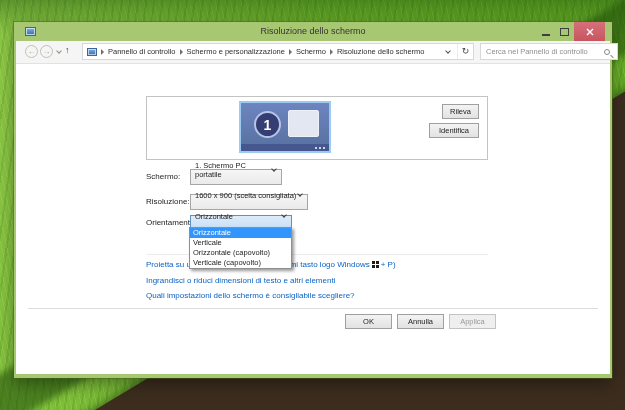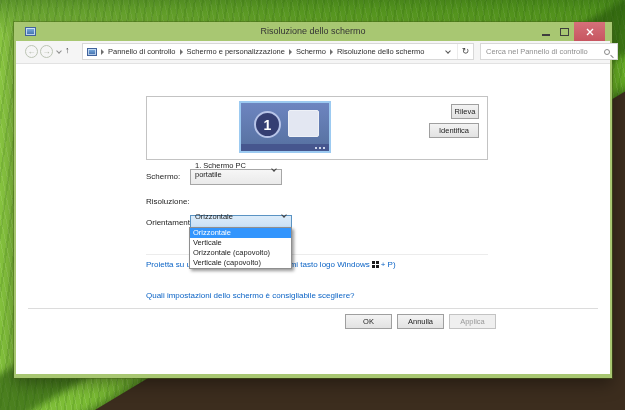--- a/index.html
+++ b/index.html
@@ -93,21 +93,21 @@
       background-color:#e3e7f2;
       background-image:
         repeating-linear-gradient(#4a5580 0 3px, #e3e7f2 3px 6px),
         repeating-linear-gradient(90deg, #4a5580 0 3px, #e3e7f2 3px 6px);
       background-blend-mode:lighten;
       background-position:2px 2px; background-repeat:no-repeat;
       background-size:26px 22px, 26px 22px; }
 
   .btn { position:absolute; height:15px; background:linear-gradient(#f3f3f3,#e2e2e2);
       border:1px solid #9f9f9f; font-size:7.5px; color:#1c1c1c; text-align:center; line-height:13px; }
-  .btn-rileva { right:8px; top:7px; width:28px; }
+  .btn-rileva { right:8px; top:7px; width:37px; }
   .btn-identifica { right:8px; top:26px; width:50px; }
 
   .lbl { position:absolute; left:130px; font-size:8px; color:#1d1d1d; }
   .combo { position:absolute; left:174px; height:14px; border:1px solid #a6a6a6;
       background:linear-gradient(#f6f6f6,#eaeaea); display:flex; align-items:center;
       justify-content:space-between; padding:0 5px 14px 4px; font-size:7.5px; color:#1c1c1c; }
   .combo .chev { width:4px; height:4px; border-right:1px solid #3f3f3f;
       border-bottom:1px solid #3f3f3f; transform:rotate(45deg); margin-top:-2px; flex:0 0 auto; }
   .combo.focused { background:linear-gradient(#dcecfa,#c5def4); border-color:#5a93c3; }
 
@@ -198,30 +198,35 @@
         <button class="btn btn-identifica">Identifica</button>
       </div>
 
       <span class="lbl" style="top:108px">Schermo:</span>
       <div class="combo" style="top:105px; width:92px">
         <span>1. Schermo PC portatile</span>
         <span class="chev"></span>
       </div>
 
       <span class="lbl" style="top:133px">Risoluzione:</span>
+      <div class="combo" style="top:130px; width:118px">
+        <span>1600 x 900 (scelta consigliata)</span>
+        <span class="chev"></span>
+      </div>
 
       <span class="lbl" style="top:154px">Orientamento:</span>
       <div class="combo focused" style="top:151px; width:102px">
         <span>Orizzontale</span>
         <span class="chev"></span>
       </div>
 
       <div class="sep1"></div>
 
       <span class="link" style="top:196px"><span>Proietta su un altro schermo (oppure premi tasto logo Windows</span><span class="winlogo"></span><span>+ P)</span></span>
+      <span class="link" style="top:212px">Ingrandisci o riduci dimensioni di testo e altri elementi</span>
       <span class="link" style="top:227px">Quali impostazioni dello schermo è consigliabile scegliere?</span>
 
       <div class="dropdown">
         <div class="opt selected">Orizzontale</div>
         <div class="opt">Verticale</div>
         <div class="opt">Orizzontale (capovolto)</div>
         <div class="opt">Verticale (capovolto)</div>
       </div>
 
       <div class="sep2"></div>

